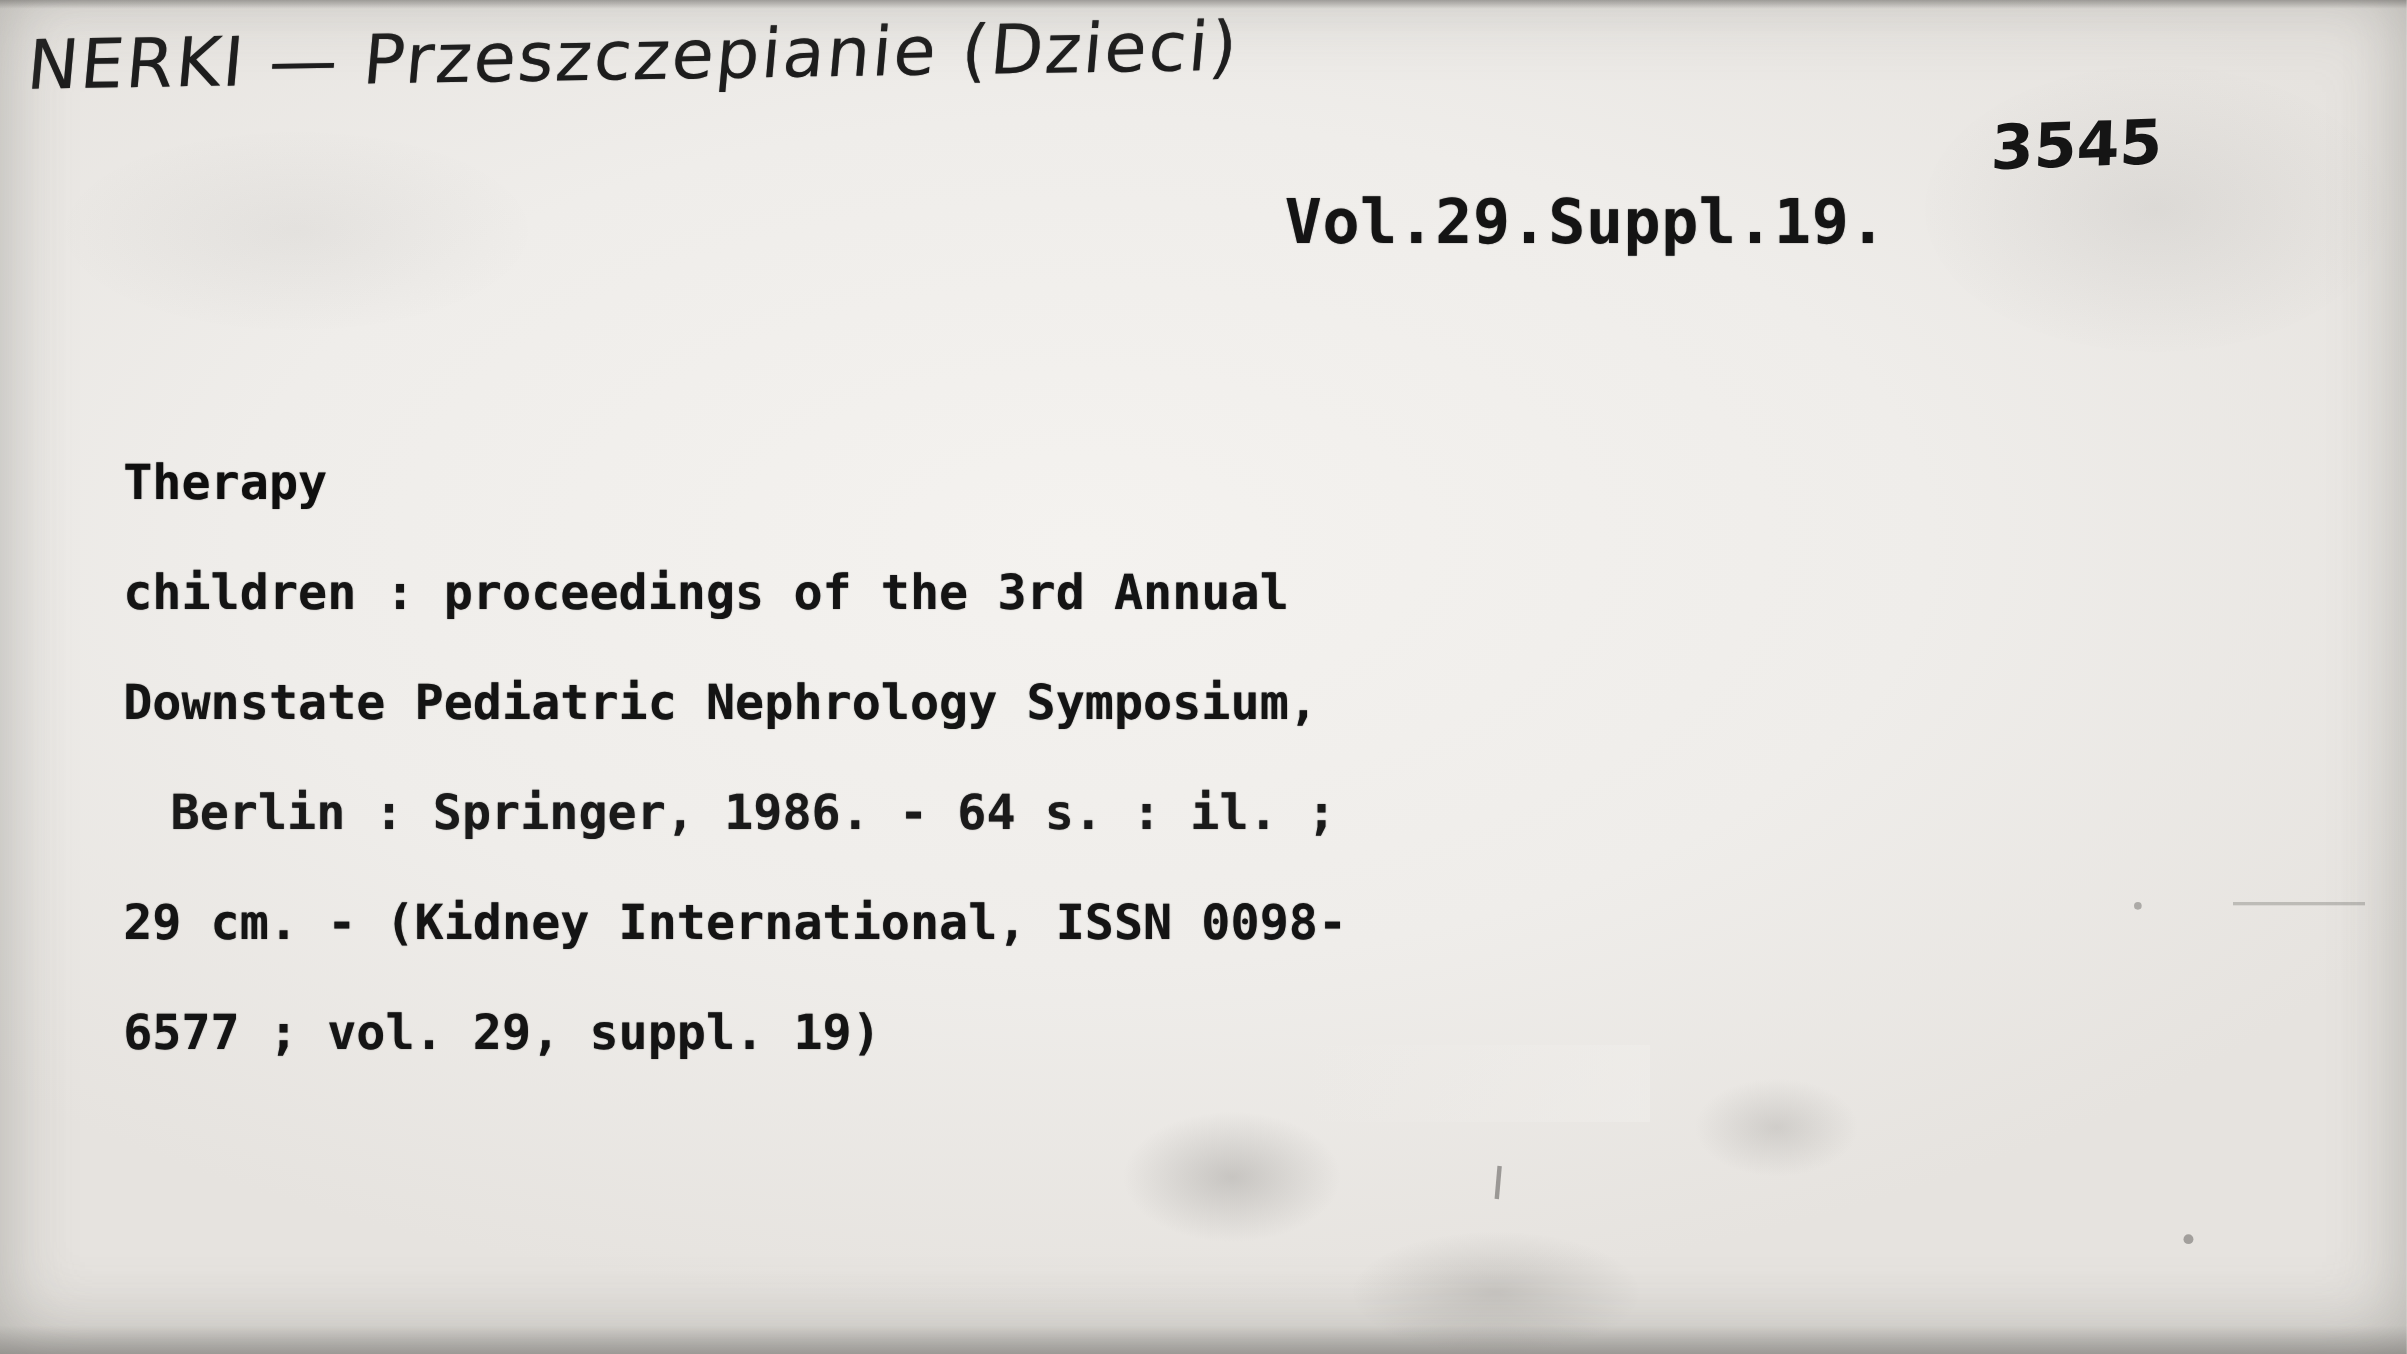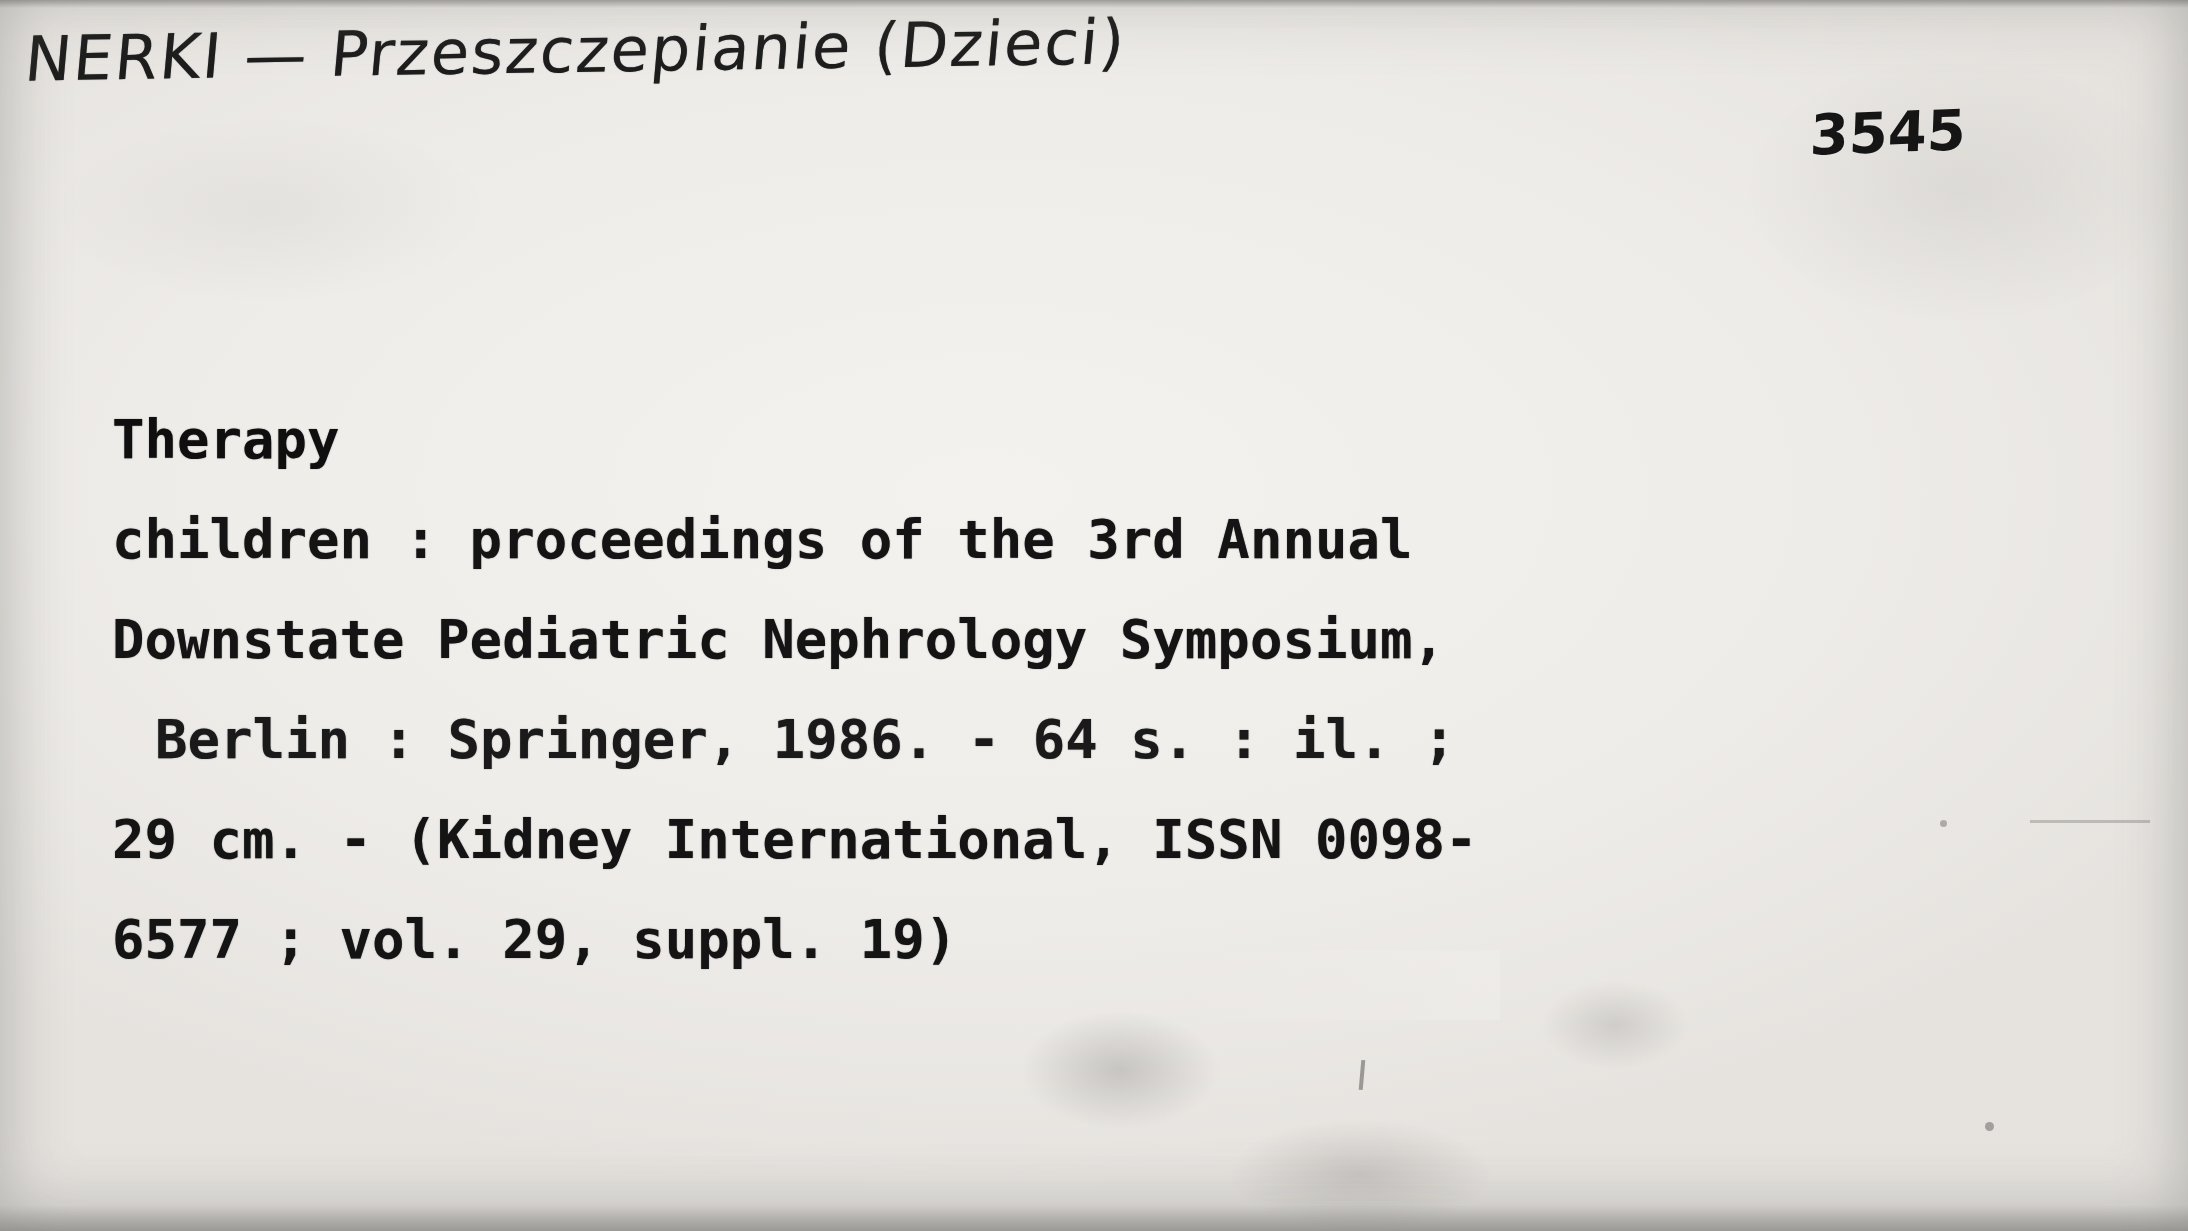--- a/index.html
+++ b/index.html
@@ -101,21 +101,21 @@
     position: absolute;
     left: 1168px;
     top: 170px;
     font-size: 56px;
   }
 
   #body-block {
     position: absolute;
     left: 112px;
     top: 390px;
-    font-size: 54px;
+    font-size: 44px;
     line-height: 100px;
   }
   #body-block .line {
     display: block;
     font-family: "DejaVu Sans Mono", monospace;
     font-weight: 700;
     color: #141414;
     white-space: pre;
     text-shadow: 0 0 1.2px rgba(0,0,0,0.55);
   }
@@ -158,20 +158,21 @@
 
 <div id="card">
 
   <div class="blotch" id="blotch-d"></div>
   <div class="blotch" id="blotch-e"></div>
 
   <div id="handwritten-heading">NERKI — Przeszczepianie (Dzieci)</div>
 
   <div id="shelfmark">3545</div>
 
+  <div id="volume-line" class="typed">Vol.29.Suppl.19.</div>
 
   <div id="body-block">
     <span class="line">Therapy</span>
     <span class="line">children : proceedings of the 3rd Annual</span>
     <span class="line">Downstate Pediatric Nephrology Symposium,</span>
     <span class="line">Berlin : Springer, 1986. - 64 s. : il. ;</span>
     <span class="line">29 cm. - (Kidney International, ISSN 0098-</span>
     <span class="line">6577 ; vol. 29, suppl. 19)</span>
   </div>
 

